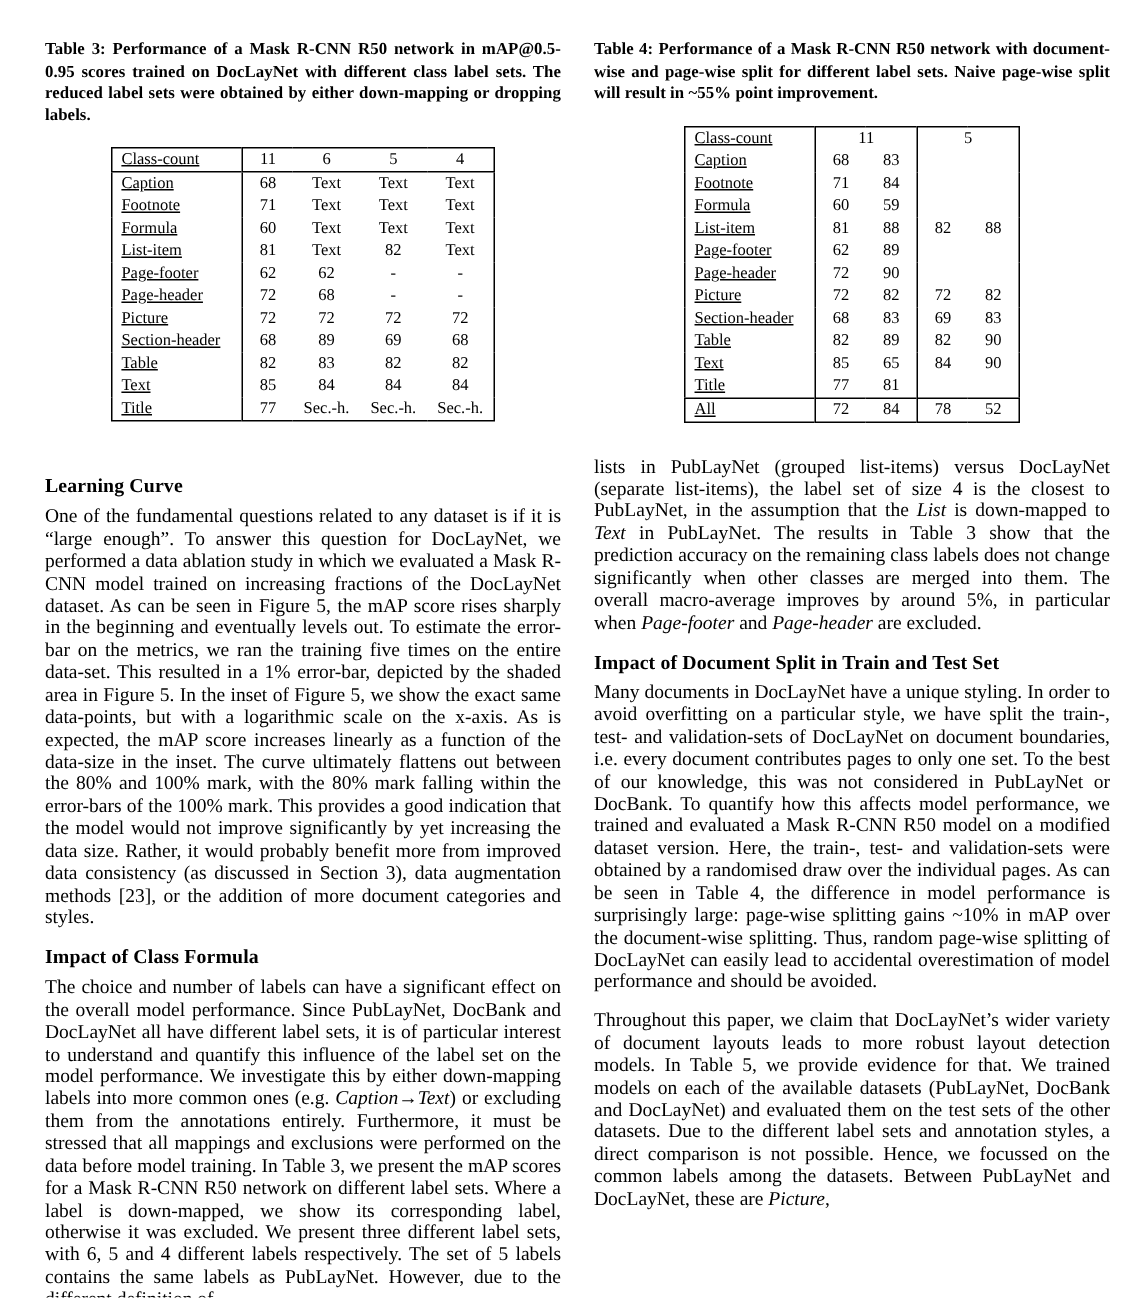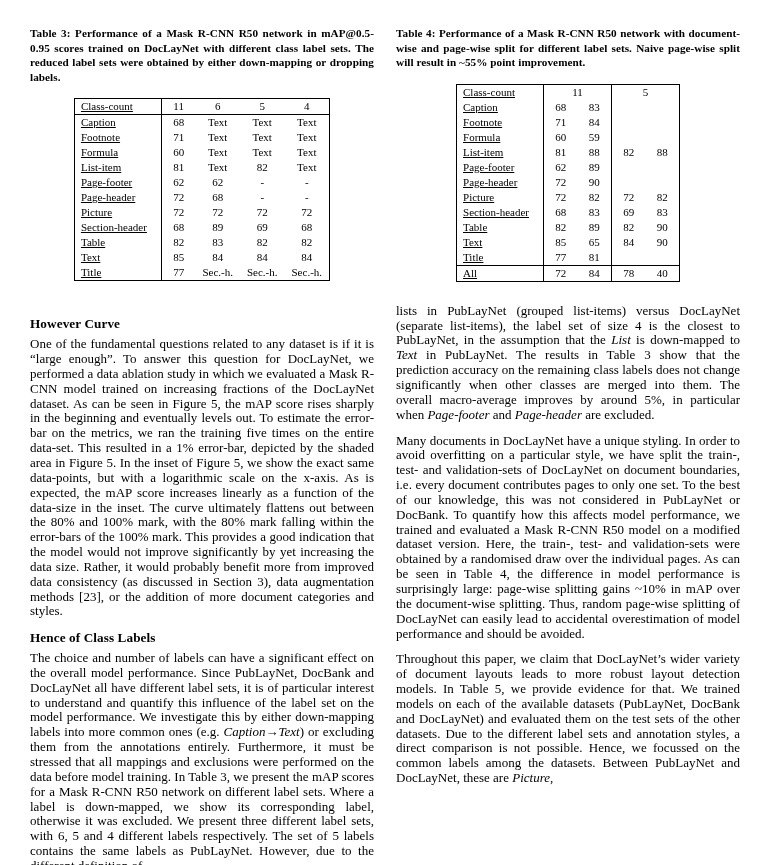--- a/index.html
+++ b/index.html
@@ -195,24 +195,24 @@
               <td class="num">Sec.-h.</td>
               <td class="num">Sec.-h.</td>
               <td class="num">Sec.-h.</td>
             </tr>
           </tbody>
         </table>
       </div>
 
       <div class="spacer-sm"></div>
 
-      <h2 class="section">However Curve</h2>
+      <h2 class="section">Learning Curve</h2>
       <p class="body">One of the fundamental questions related to any dataset is if it is “large enough”. To answer this question for DocLayNet, we performed a data ablation study in which we evaluated a Mask R-CNN model trained on increasing fractions of the DocLayNet dataset. As can be seen in Figure 5, the mAP score rises sharply in the beginning and eventually levels out. To estimate the error-bar on the metrics, we ran the training five times on the entire data-set. This resulted in a 1% error-bar, depicted by the shaded area in Figure 5. In the inset of Figure 5, we show the exact same data-points, but with a logarithmic scale on the x-axis. As is expected, the mAP score increases linearly as a function of the data-size in the inset. The curve ultimately flattens out between the 80% and 100% mark, with the 80% mark falling within the error-bars of the 100% mark. This provides a good indication that the model would not improve significantly by yet increasing the data size. Rather, it would probably benefit more from improved data consistency (as discussed in Section 3), data augmentation methods [23], or the addition of more document categories and styles.</p>
 
-      <h2 class="section">Hence of Class Labels</h2>
+      <h2 class="section">Impact of Class Formula</h2>
       <p class="body"><span>The choice and number of labels can have a significant effect on the overall model performance. Since PubLayNet, DocBank and DocLayNet all have different label sets, it is of particular interest to understand and quantify this influence of the label set on the model performance. We investigate this by either down-mapping labels into more common ones (e.g. </span><span class="it">Caption→Text</span><span>) or excluding them from the annotations entirely. Furthermore, it must be stressed that all mappings and exclusions were performed on the data before model training. In Table 3, we present the mAP scores for a Mask R-CNN R50 network on different label sets. Where a label is down-mapped, we show its corresponding label, otherwise it was excluded. We present three different label sets, with 6, 5 and 4 different labels respectively. The set of 5 labels contains the same labels as PubLayNet. However, due to the different definition of</span></p>
 
     </div>
 
     <div class="col">
 
       <div class="table-caption">Table 4: Performance of a Mask R-CNN R50 network with document-wise and page-wise split for different label sets. Naive page-wise split will result in ~55% point improvement.</div>
 
       <div class="tbl-wrap">
         <table class="paper-table">
@@ -299,27 +299,28 @@
               <td class="num">77</td>
               <td class="num vline">81</td>
               <td class="num"></td>
               <td class="num"></td>
             </tr>
             <tr>
               <td class="lbl vline">All</td>
               <td class="num">72</td>
               <td class="num vline">84</td>
               <td class="num">78</td>
-              <td class="num">40</td>
+              <td class="num">52</td>
             </tr>
           </tbody>
         </table>
       </div>
 
       <p class="body"><span>lists in PubLayNet (grouped list-items) versus DocLayNet (separate list-items), the label set of size 4 is the closest to PubLayNet, in the assumption that the </span><span class="it">List</span><span> is down-mapped to </span><span class="it">Text</span><span> in PubLayNet. The results in Table 3 show that the prediction accuracy on the remaining class labels does not change significantly when other classes are merged into them. The overall macro-average improves by around 5%, in particular when </span><span class="it">Page-footer</span><span> and </span><span class="it">Page-header</span><span> are excluded.</span></p>
 
+      <h2 class="section">Impact of Document Split in Train and Test Set</h2>
       <p class="body">Many documents in DocLayNet have a unique styling. In order to avoid overfitting on a particular style, we have split the train-, test- and validation-sets of DocLayNet on document boundaries, i.e. every document contributes pages to only one set. To the best of our knowledge, this was not considered in PubLayNet or DocBank. To quantify how this affects model performance, we trained and evaluated a Mask R-CNN R50 model on a modified dataset version. Here, the train-, test- and validation-sets were obtained by a randomised draw over the individual pages. As can be seen in Table 4, the difference in model performance is surprisingly large: page-wise splitting gains ~10% in mAP over the document-wise splitting. Thus, random page-wise splitting of DocLayNet can easily lead to accidental overestimation of model performance and should be avoided.</p>
 
       <p class="body"><span>Throughout this paper, we claim that DocLayNet’s wider variety of document layouts leads to more robust layout detection models. In Table 5, we provide evidence for that. We trained models on each of the available datasets (PubLayNet, DocBank and DocLayNet) and evaluated them on the test sets of the other datasets. Due to the different label sets and annotation styles, a direct comparison is not possible. Hence, we focussed on the common labels among the datasets. Between PubLayNet and DocLayNet, these are </span><span class="it">Picture</span><span>,</span></p>
 
     </div>
   </div>
 </div>
 
 </body></html>

